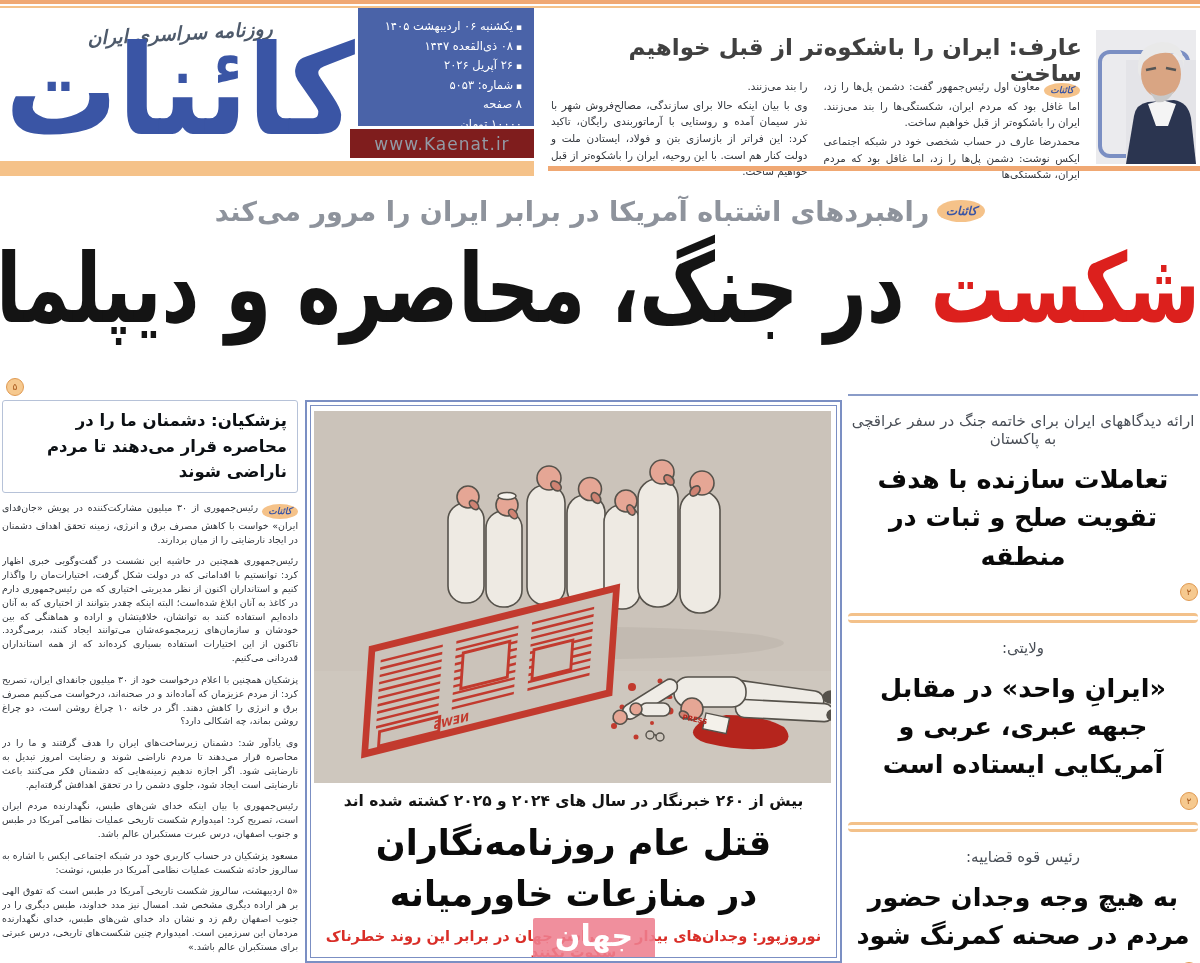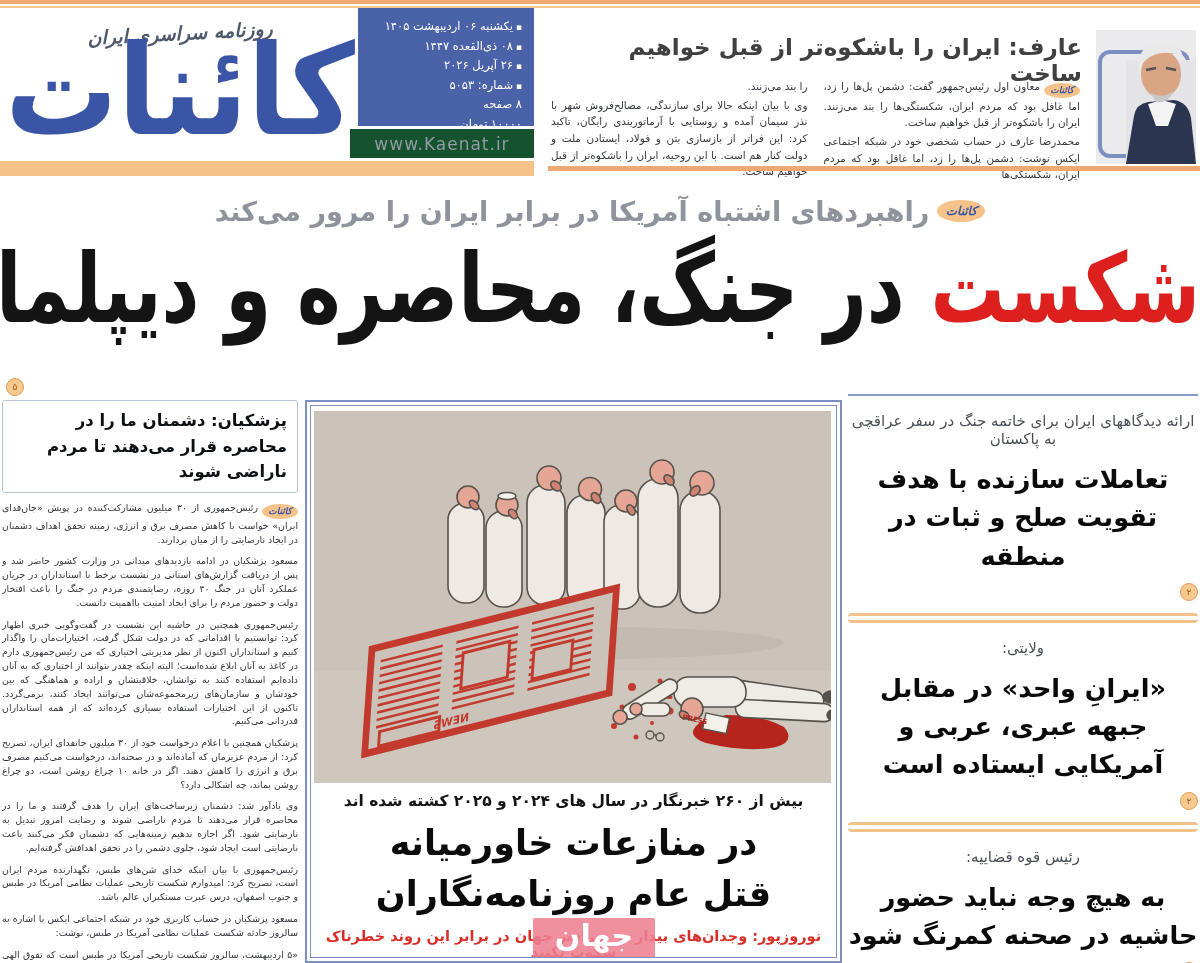--- a/index.html
+++ b/index.html
@@ -12,21 +12,21 @@
   .rule-top2{top:6px;left:0;right:0;height:2px;background:#f5c289;}
 
   
   .tagline{top:22px;left:60px;width:240px;text-align:center;color:#4e5a6b;
            font-size:19px;font-style:italic;font-weight:600;transform:rotate(-3deg);}
   .logo{top:14px;left:6px;width:348px;height:152px;display:flex;align-items:center;justify-content:center;
         font-size:112px;font-weight:bold;color:#3a55a5;transform:scaleY(1.12);letter-spacing:-5px;z-index:2;}
   .datebox{top:8px;left:358px;width:176px;height:118px;background:#4a63a8;color:#fff;
            padding:9px 12px;font-size:11.5px;line-height:1.7;text-align:right;box-sizing:border-box;}
   .datebox .bul::before{content:"▪ ";font-size:9px;}
-  .wwwband{top:129px;left:350px;width:184px;height:29px;background:#14532d;color:#939aa5;
+  .wwwband{top:129px;left:350px;width:184px;height:29px;background:#7f1d1d;color:#939aa5;
            font-size:17px;display:flex;align-items:center;justify-content:center;letter-spacing:1px;direction:ltr;}
   .mastband{top:161px;left:0;width:534px;height:15px;background:#f5c289;}
 
   
   .ts{top:8px;left:545px;width:655px;height:158px;}
   .ts-photo{top:22px;right:4px;width:100px;height:134px;}
   .ts-headline{top:26px;right:118px;left:16px;text-align:right;font-size:23px;font-weight:bold;color:#404040;}
   .ts-body{top:70px;right:120px;left:6px;bottom:0;display:flex;gap:16px;}
   .ts-col{flex:1;font-size:10.4px;line-height:1.6;text-align:justify;color:#33373d;}
   .ts-col p{margin:0 0 2px;}
@@ -129,21 +129,20 @@
     <span class="lead-red">شکست</span><span> در جنگ، محاصره و دیپلماسی</span>
   </div>
   <div class="abs pagebadge badge-lead">۵</div>
 
   <div class="abs la">
     <div class="la-hbox">
       <div class="la-headline">پزشکیان: دشمنان ما را در محاصره قرار می‌دهند تا مردم ناراضی شوند</div>
     </div>
     <div class="la-body">
       <p><span class="minilogo">کائنات</span><span>رئیس‌جمهوری از ۳۰ میلیون مشارکت‌کننده در پویش «جان‌فدای ایران» خواست با کاهش مصرف برق و انرژی، زمینه تحقق اهداف دشمنان در ایجاد نارضایتی را از میان بردارند.</span></p>
-      <p>مسعود پزشکیان در ادامه بازدیدهای میدانی در وزارت کشور حاضر شد و پس از دریافت گزارش‌های استانی در نشست برخط با استانداران در جریان عملکرد آنان در جنگ ۴۰ روزه، رضایتمندی مردم در جنگ را باعث افتخار دولت و حضور مردم را برای ایجاد امنیت بااهمیت دانست.</p>
       <p>رئیس‌جمهوری همچنین در حاشیه این نشست در گفت‌وگویی خبری اظهار کرد: توانستیم با اقداماتی که در دولت شکل گرفت، اختیارات‌مان را واگذار کنیم و استانداران اکنون از نظر مدیریتی اختیاری که من رئیس‌جمهوری دارم در کاغذ به آنان ابلاغ شده‌است؛ البته اینکه چقدر بتوانند از اختیاری که به آنان داده‌ایم استفاده کنند به توانشان، خلاقیتشان و اراده و هماهنگی که بین خودشان و سازمان‌های زیرمجموعه‌شان می‌توانند ایجاد کنند، برمی‌گردد. تاکنون از این اختیارات استفاده بسیاری کرده‌اند که از همه استانداران قدردانی می‌کنیم.</p>
       <p>پزشکیان همچنین با اعلام درخواست خود از ۳۰ میلیون جانفدای ایران، تصریح کرد: از مردم عزیزمان که آماده‌اند و در صحنه‌اند، درخواست می‌کنیم مصرف برق و انرژی را کاهش دهند. اگر در خانه ۱۰ چراغ روشن است، دو چراغ روشن بماند، چه اشکالی دارد؟</p>
       <p>وی یادآور شد: دشمنان زیرساخت‌های ایران را هدف گرفتند و ما را در محاصره قرار می‌دهند تا مردم ناراضی شوند و رضایت امروز تبدیل به نارضایتی شود. اگر اجازه ندهیم زمینه‌هایی که دشمنان فکر می‌کنند باعث نارضایتی است ایجاد شود، جلوی دشمن را در تحقق اهدافش گرفته‌ایم.</p>
       <p>رئیس‌جمهوری با بیان اینکه خدای شن‌های طبس، نگهدارنده مردم ایران است، تصریح کرد: امیدوارم شکست تاریخی عملیات نظامی آمریکا در طبس و جنوب اصفهان، درس عبرت مستکبران عالم باشد.</p>
       <p>مسعود پزشکیان در حساب کاربری خود در شبکه اجتماعی ایکس با اشاره به سالروز حادثه شکست عملیات نظامی آمریکا در طبس، نوشت:</p>
       <p>«۵ اردیبهشت، سالروز شکست تاریخی آمریکا در طبس است که تفوق الهی بر هر اراده دیگری مشخص شد. امسال نیز مدد خداوند، طبس دیگری را در جنوب اصفهان رقم زد و نشان داد خدای شن‌های طبس، خدای نگهدارنده مردمان این سرزمین است. امیدوارم چنین شکست‌های تاریخی، درس عبرتی برای مستکبران عالم باشد.»</p>
     </div>
   </div>
 
   <div class="abs cb">
@@ -251,22 +250,22 @@
           <g fill="none" stroke="#56524b" stroke-width="1.4">
             <circle cx="-16" cy="84" r="4"></circle>
               <circle cx="-6" cy="86" r="4"></circle>
             <path d="M-12 84 Q-11 83 -10 85"></path>
           </g>
         </g>
       </svg>
 
       <div class="cb-caption">بیش از ۲۶۰ خبرنگار در سال های ۲۰۲۴ و ۲۰۲۵ کشته شده اند</div>
       <div class="cb-headline">
+        <div>قتل عام روزنامه‌نگاران</div>
         <div>در منازعات خاورمیانه</div>
-        <div>قتل عام روزنامه‌نگاران</div>
       </div>
       <div class="cb-redsub">نوروزپور: وجدان‌های بیدار در سراسر جهان در برابر این روند خطرناک سکوت نکنند</div>
       <div class="watermark">جهان</div>
     </div>
   </div>
 
   <div class="abs sb">
     <div class="sb-item first">
       <div class="sb-kicker">ارائه دیدگاههای ایران برای خاتمه جنگ در سفر عراقچی به پاکستان</div>
       <div class="sb-headline">تعاملات سازنده با هدف تقویت صلح و ثبات در منطقه</div>
@@ -274,20 +273,20 @@
     </div>
     <div class="sb-sep"></div>
     <div class="sb-item">
       <div class="sb-kicker">ولایتی:</div>
       <div class="sb-headline">«ایرانِ واحد» در مقابل جبهه عبری، عربی و آمریکایی ایستاده است</div>
       <div class="pagebadge sb-badge">۲</div>
     </div>
     <div class="sb-sep"></div>
     <div class="sb-item">
       <div class="sb-kicker">رئیس قوه قضاییه:</div>
-      <div class="sb-headline">به هیچ وجه نباید حضور حاشیه در صحنه کمرنگ شود</div>
+      <div class="sb-headline">به هیچ وجه وجدان حضور مردم در صحنه کمرنگ شود</div>
       <div class="pagebadge sb-badge">۴</div>
     </div>
     <div class="sb-sep"></div>
 
   </div>
 
 </div>
 
 </body></html>

